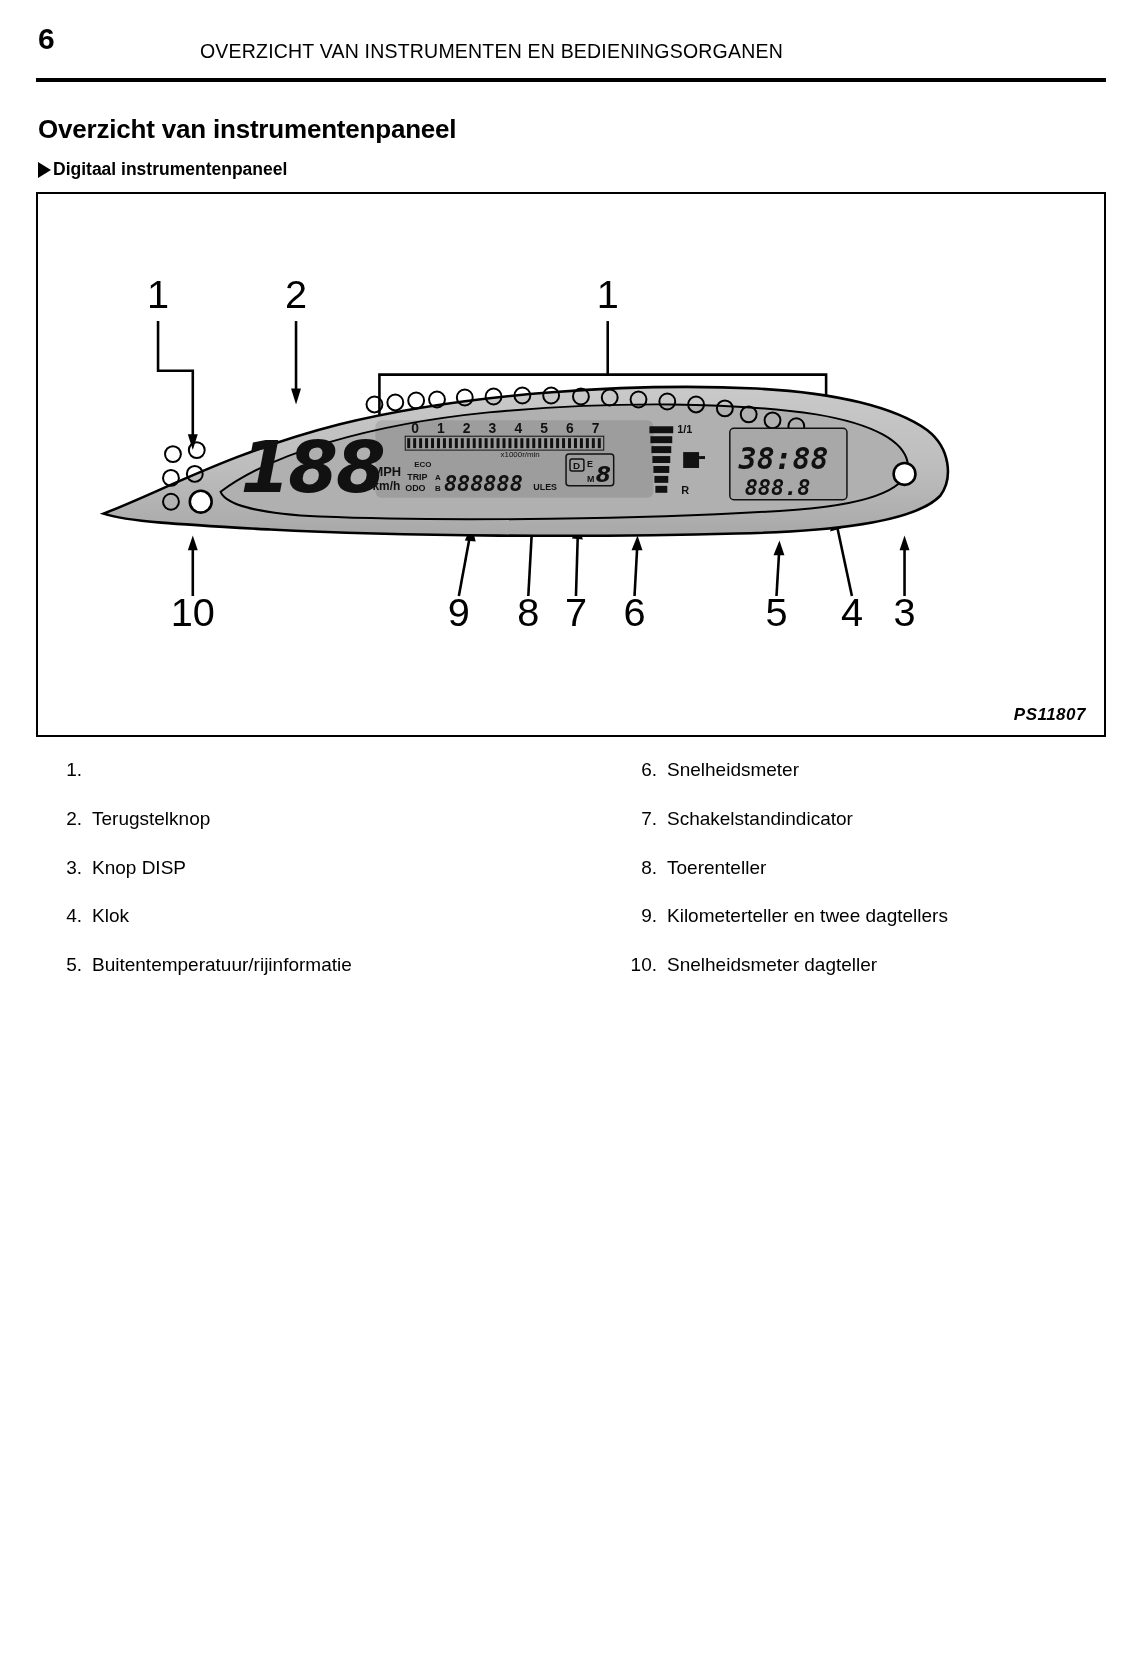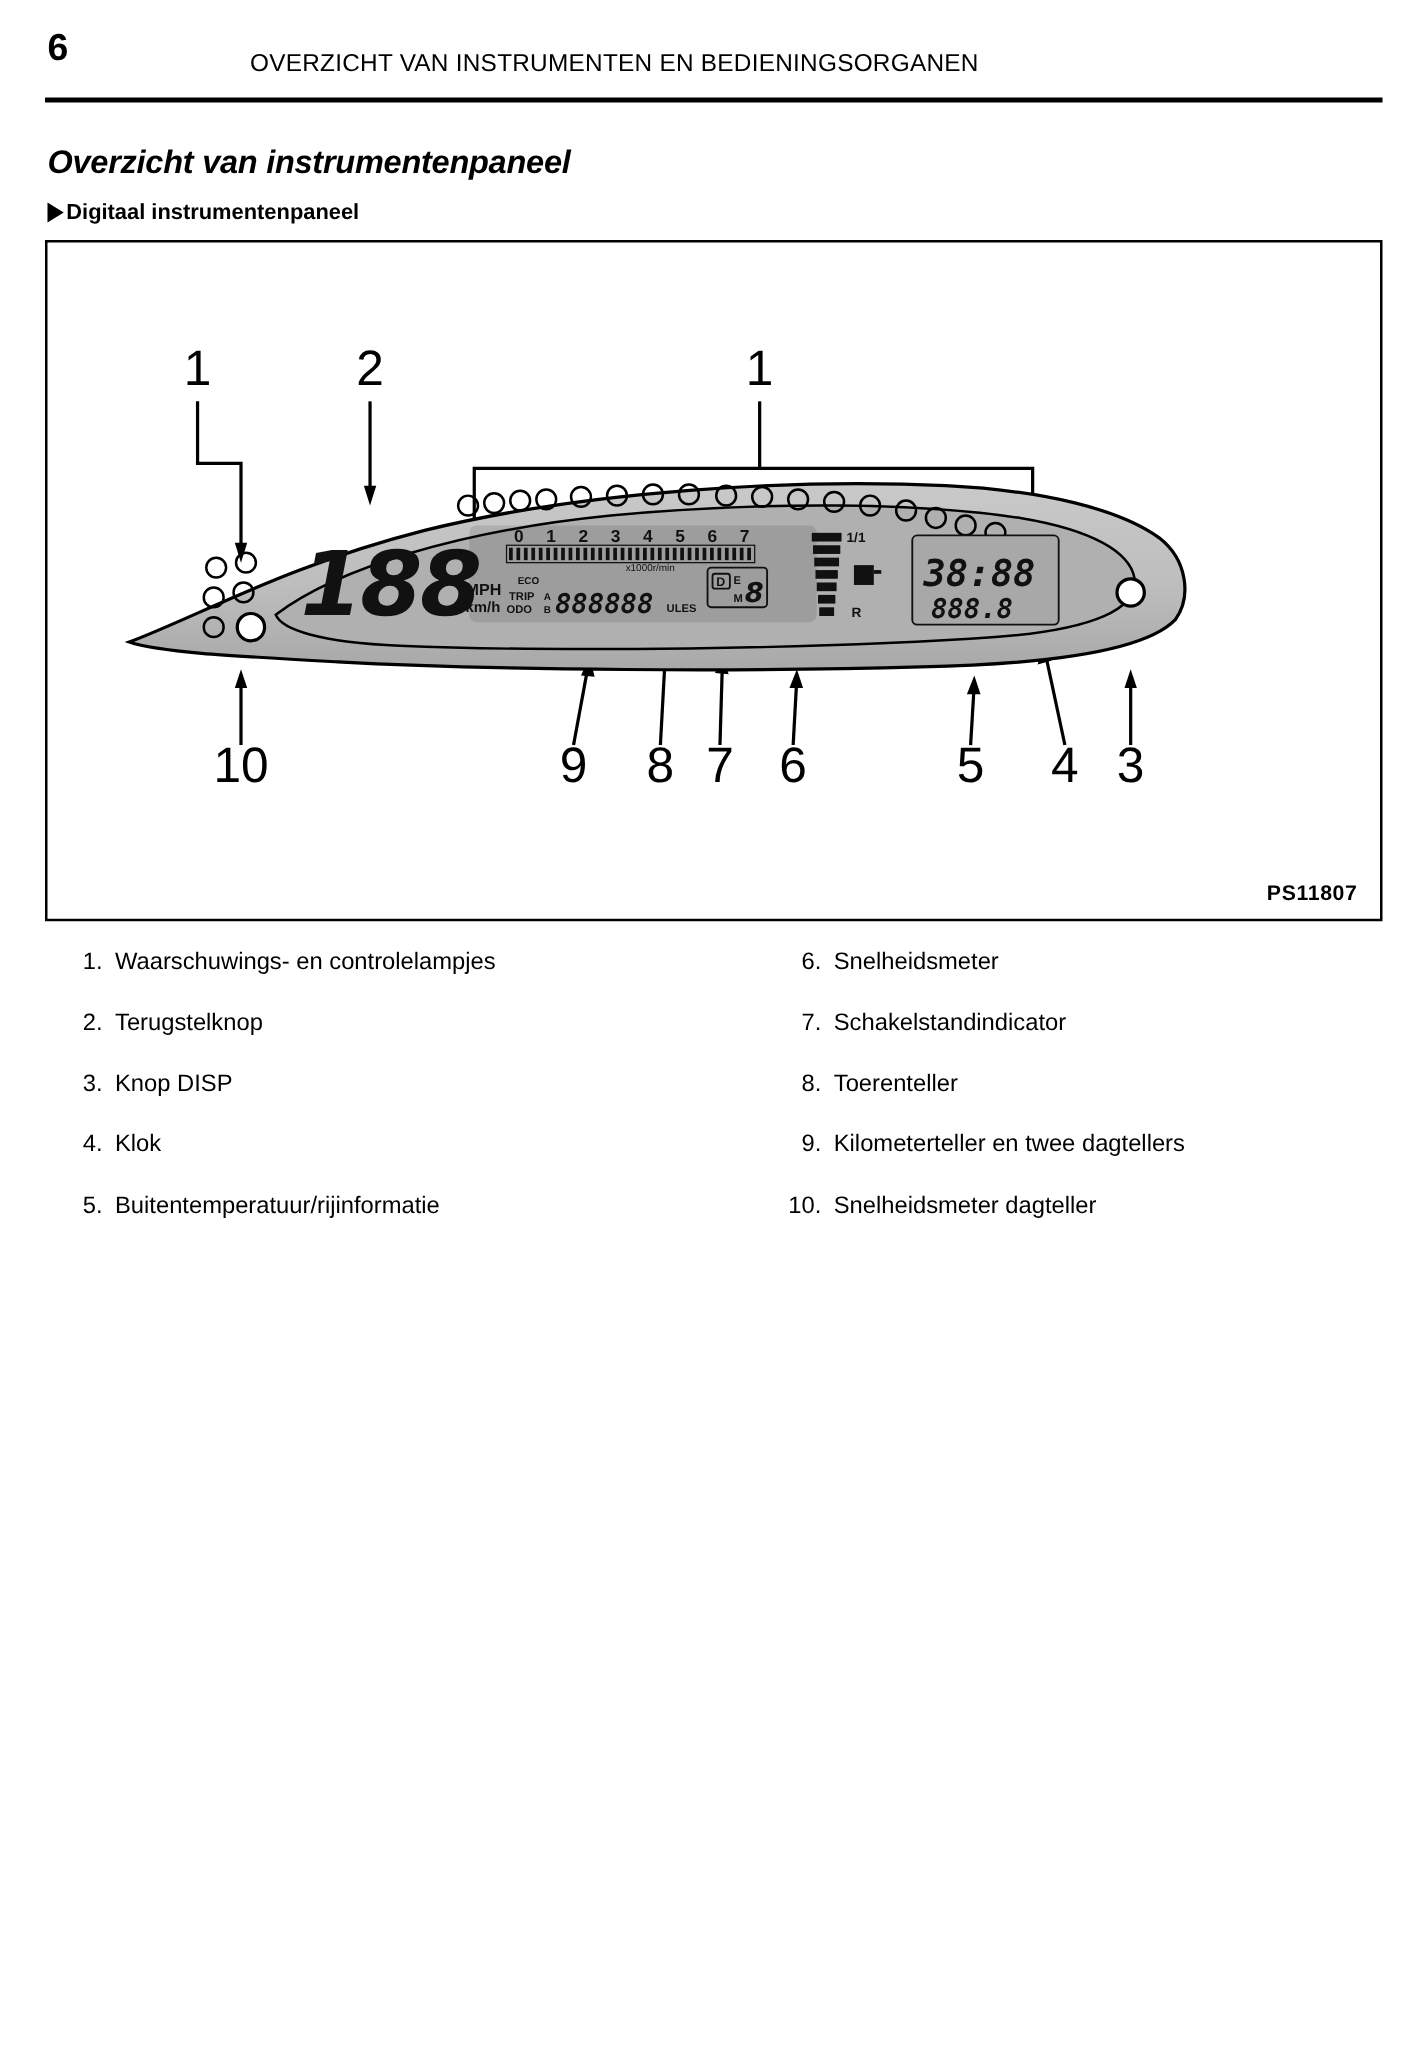--- a/index.html
+++ b/index.html
@@ -53,21 +53,20 @@
     height: 4px;
     background: #000;
   }
 
   
   .section-title {
     font-size: 26px;
     font-weight: bold;
     margin: 40px 0 0 2px;
     letter-spacing: -0.2px;
-    font-style: italic;
   }
   .sub-title-row {
     display: flex;
     align-items: center;
     margin: 14px 0 0 2px;
   }
   .tri {
     width: 0; height: 0;
     border-left: 13px solid #000;
     border-top: 8px solid transparent;
@@ -88,20 +87,21 @@
     box-sizing: border-box;
     background: #fff;
   }
   .fig-code {
     position: absolute;
     right: 18px;
     bottom: 10px;
     font-size: 17px;
     font-weight: bold;
     letter-spacing: 0.5px;
+    font-style: italic;
   }
   .fig-svg {
     position: absolute;
     left: 0; top: 0;
     width: 100%;
     height: 100%;
   }
 
   
   .legend {
@@ -353,21 +353,20 @@
       </g>
     </svg>
 
     <div class="fig-code">PS11807</div>
   </div>
 
   <div class="legend">
     <div class="legend-col left">
       <div class="legend-item">
         <span class="legend-num">1.</span>
-        <span class="legend-label">Waarschuwings- en controlelampjes</span>
       </div>
       <div class="legend-item">
         <span class="legend-num">2.</span>
         <span class="legend-label">Terugstelknop</span>
       </div>
       <div class="legend-item">
         <span class="legend-num">3.</span>
         <span class="legend-label">Knop DISP</span>
       </div>
       <div class="legend-item">

